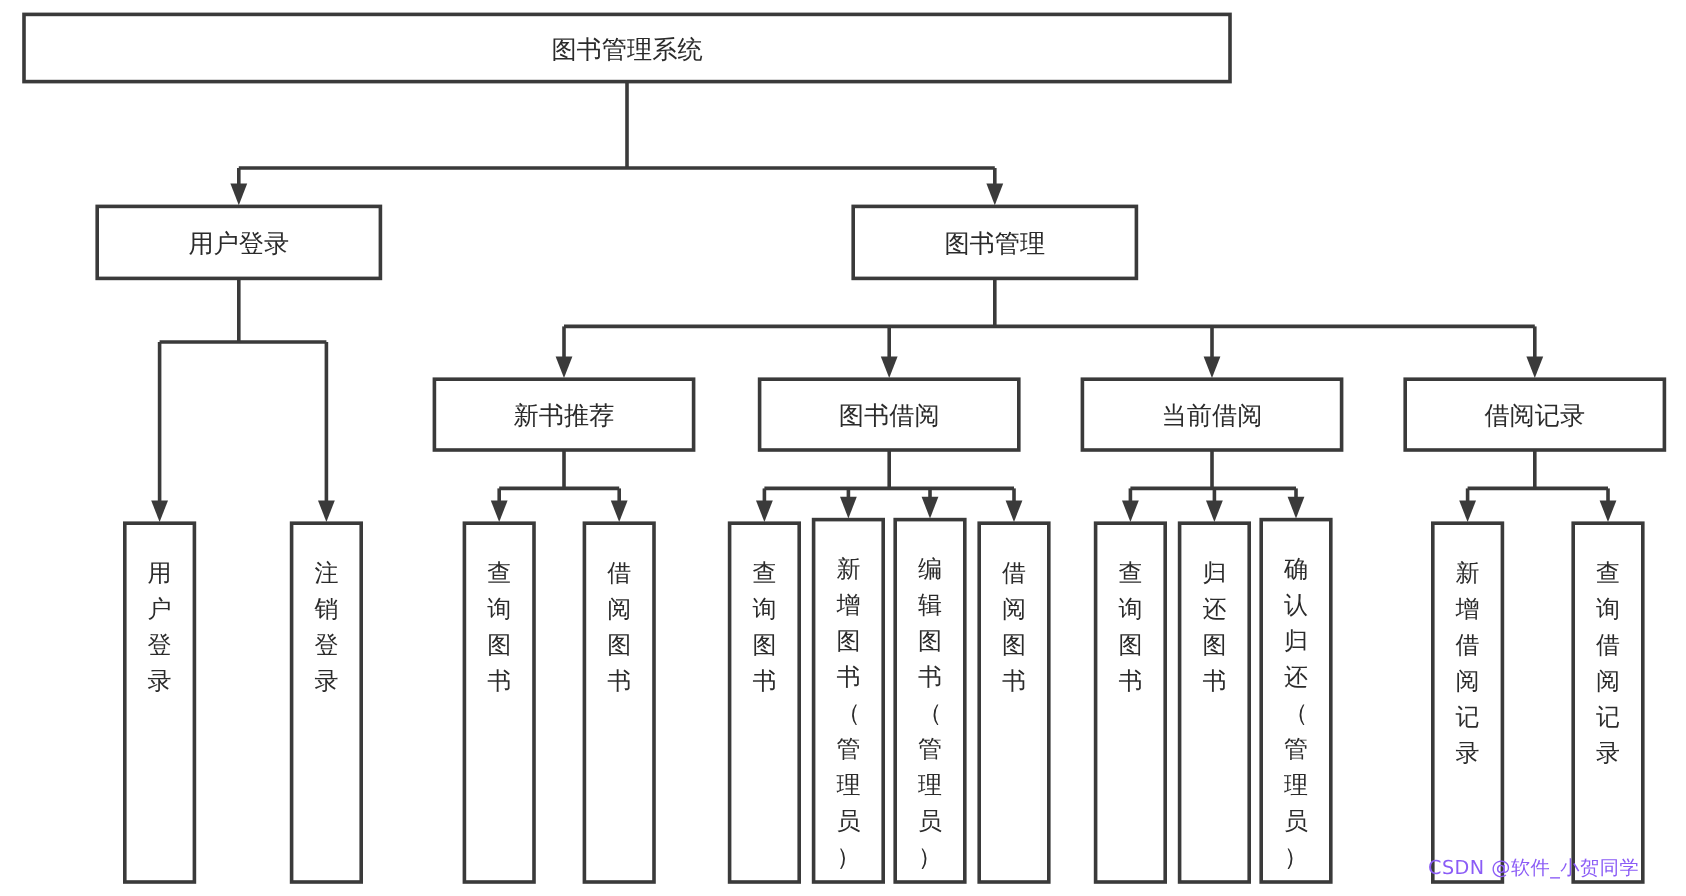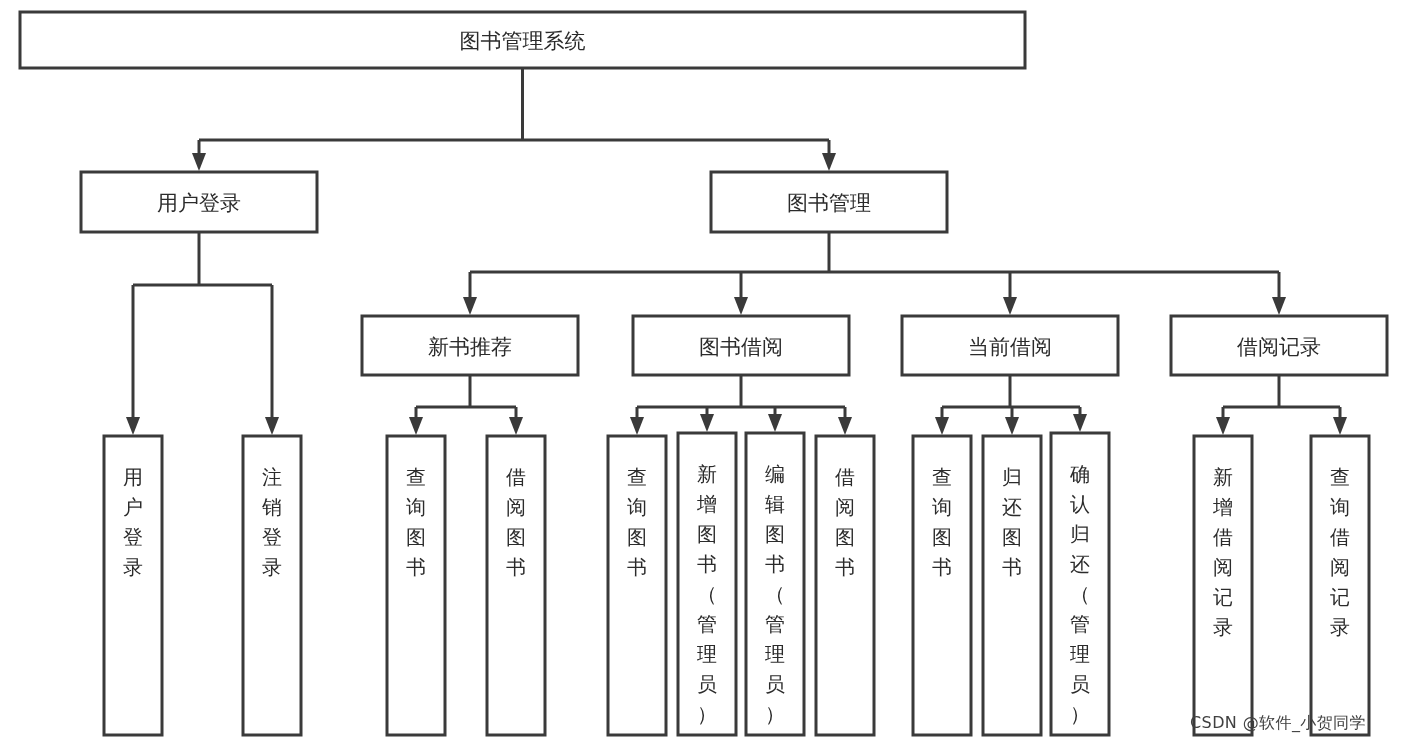--- a/index.html
+++ b/index.html
@@ -43,21 +43,21 @@
     white-space:pre;
   }
   .node-label.vertical{
     font-size:20px;
   }
   .watermark{
     position:absolute;
     left:1190px;top:713px;
     font-family:"DejaVu Sans","Liberation Sans",sans-serif;
     font-size:16px;
-    color:#404040;
+    color:#8b5cf6;
     letter-spacing:0.4px;
     white-space:nowrap;
     user-select:none;
   }
 </style>
 </head>
 <body>
 
 <div id="diagram-root">
   <svg id="tree-svg" viewBox="0 0 1405 747">

